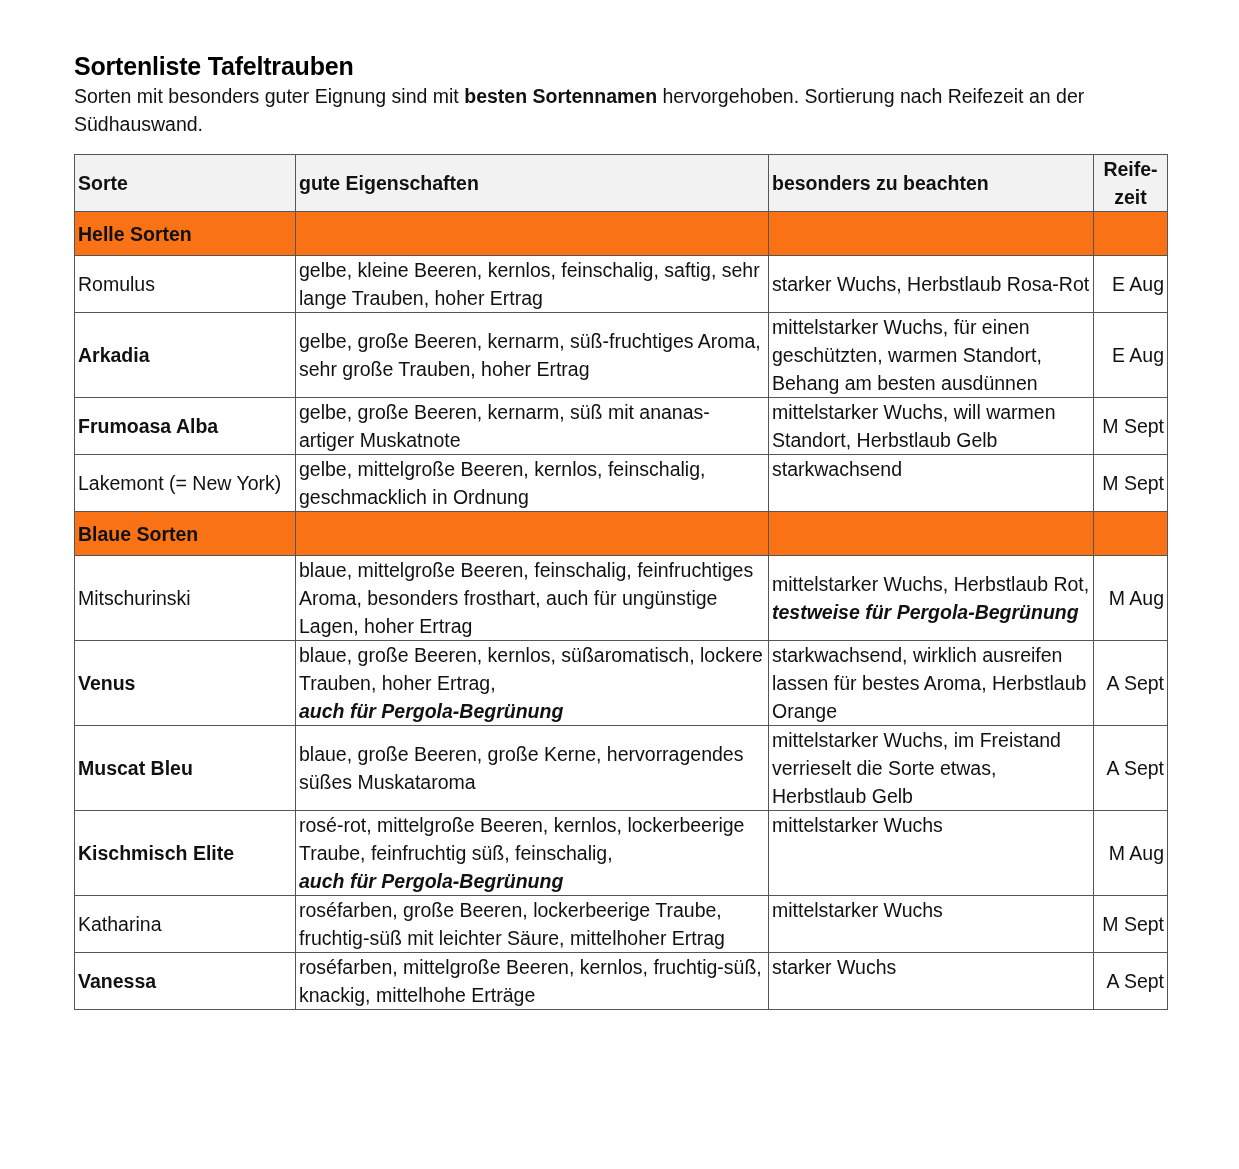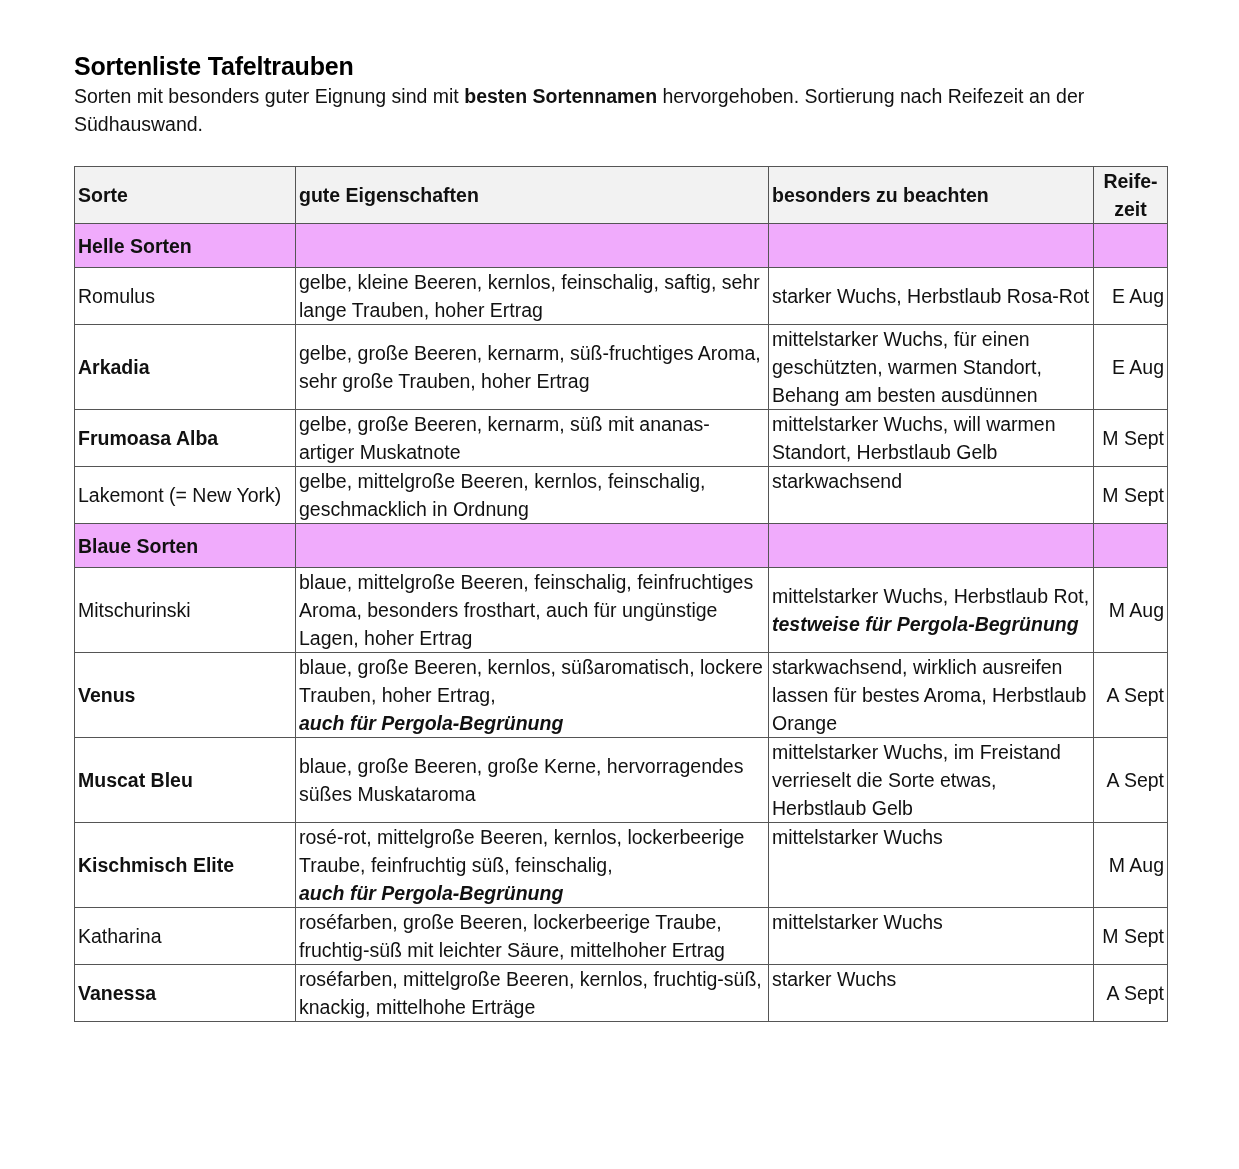--- a/index.html
+++ b/index.html
@@ -8,32 +8,32 @@
       font-family: "Liberation Sans", sans-serif; color: #111;
     }
     .page { position: absolute; left: 74px; top: 50px; width: 1094px; }
     h1 {
       margin: 0; font-size: 25px; font-weight: bold; line-height: 32px; color: #000;
       letter-spacing: -0.2px;
     }
     .intro { margin: 0; font-size: 19.5px; line-height: 28px; color: #111; }
     .intro b { font-weight: bold; }
     table {
-      position: absolute; left: 0; top: 116px;
+      position: absolute; left: 0; top: 104px;
       border-collapse: collapse; width: 1093px; table-layout: fixed;
       font-size: 19.5px; line-height: 28px;
     }
     col.c1 { width: 221px; } col.c2 { width: 473px; } col.c3 { width: 325px; } col.c4 { width: 74px; }
     td, th {
       border: 1.5px solid #555; padding: 0 3px; vertical-align: middle; text-align: left;
       font-weight: normal;
     }
     th { background: #f2f2f2; font-weight: bold; height: 56px; }
     th.reife { text-align: center; line-height: 28px; }
-    tr.section td { background: #f0abfc; height: 43px; font-weight: bold; }
+    tr.section td { background: #f97316; height: 43px; font-weight: bold; }
     td.name { white-space: nowrap; }
     td.name.bold { font-weight: bold; margin-top: 25px; }
     td.top { vertical-align: top; }
     td.reife { text-align: right; white-space: nowrap; }
     .it { font-style: italic; font-weight: bold; }
     tr.r2 td { height: 56px; }
     tr.r3 td { height: 84px; }
   </style>
 </head>
 <body>

